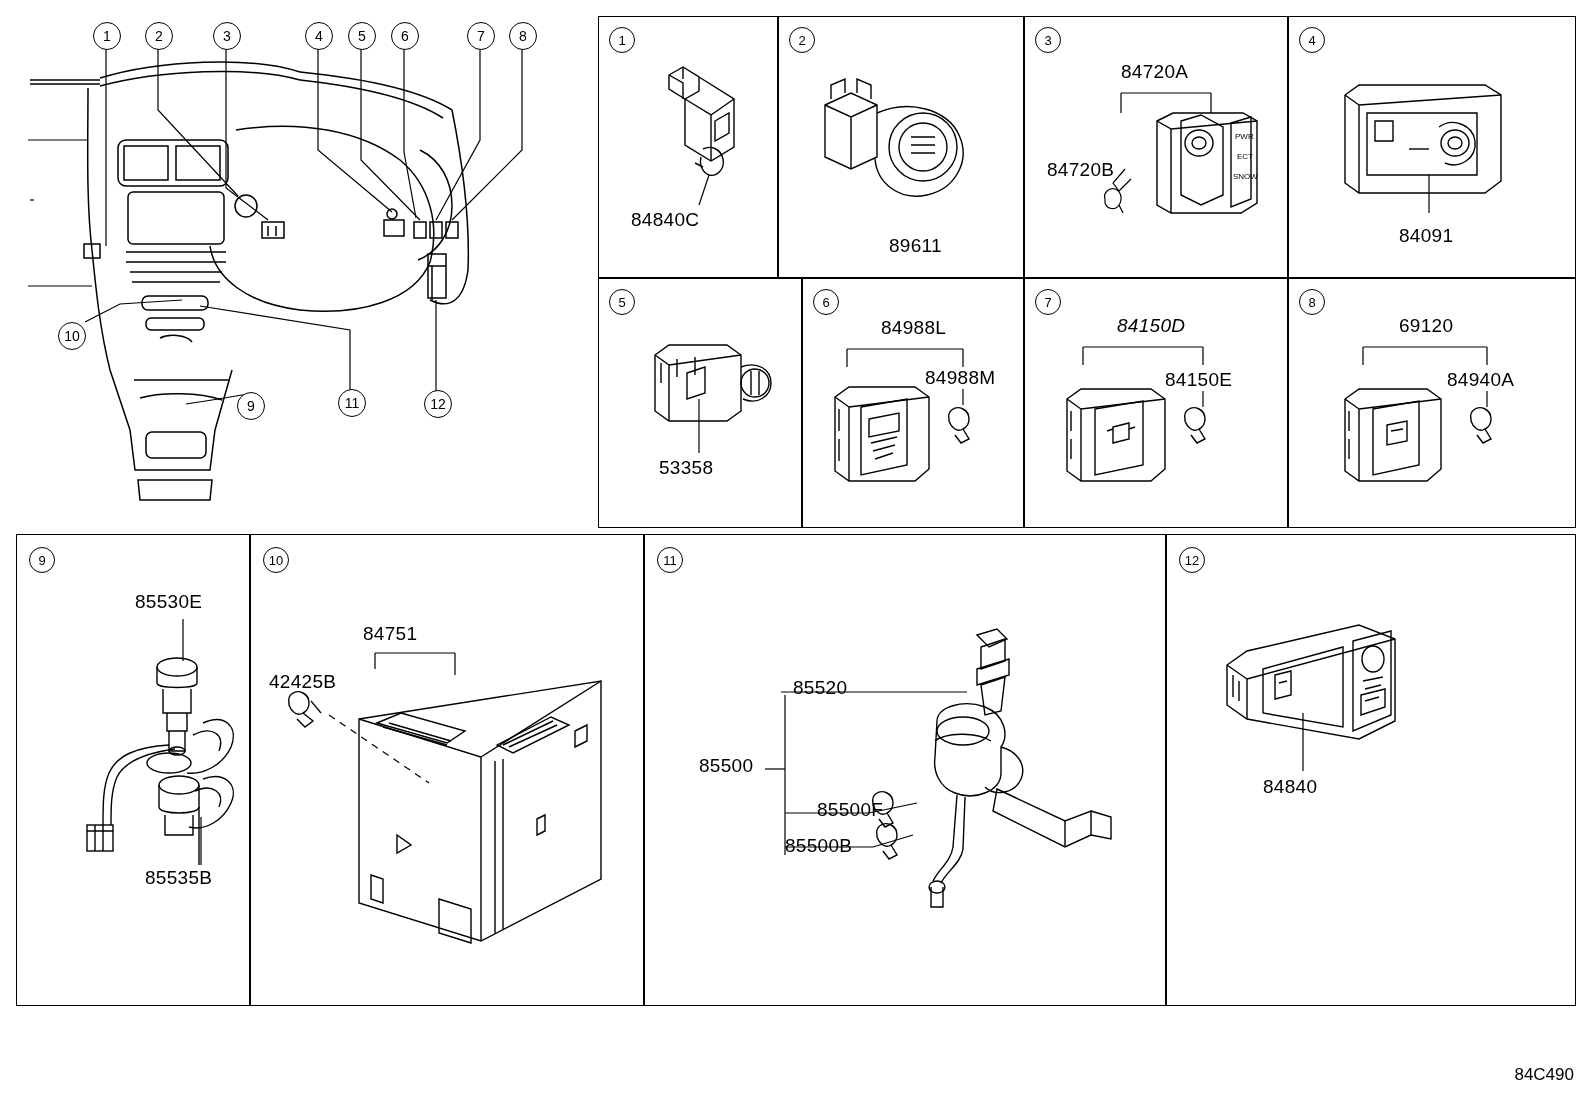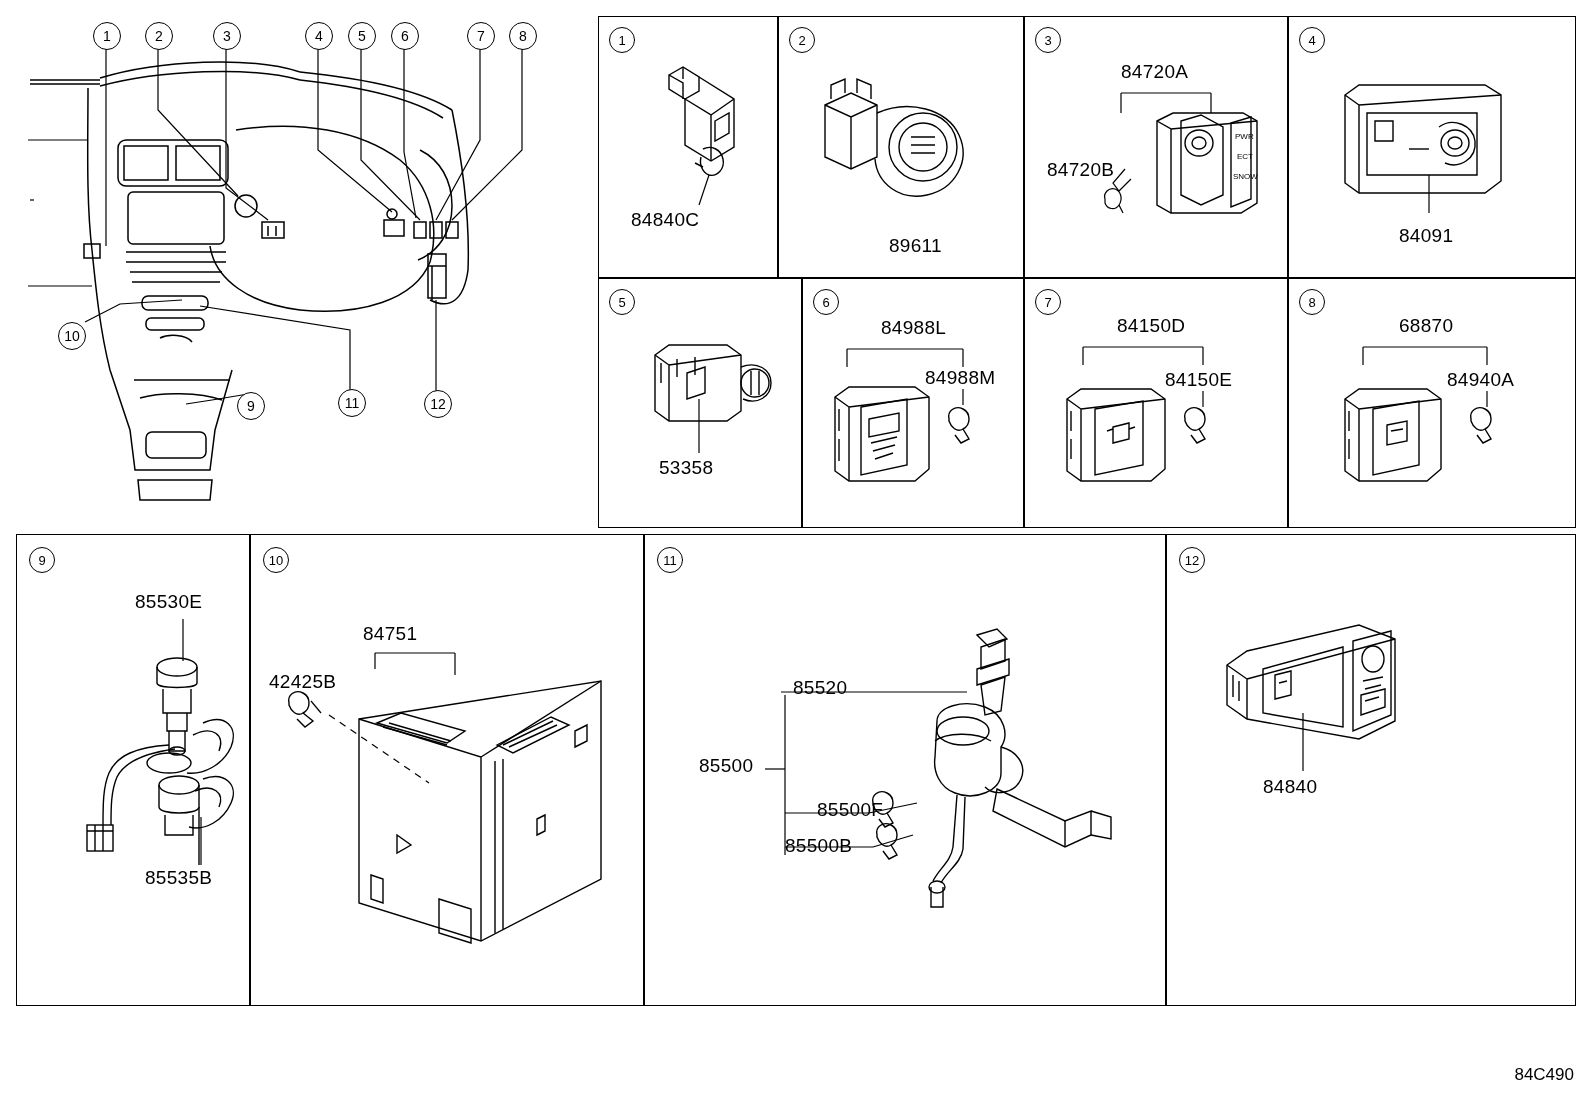--- a/index.html
+++ b/index.html
@@ -270,21 +270,21 @@
         <path d="M146 140 C144 132, 152 126, 160 130 C168 134, 168 146, 160 150 C154 154, 148 148, 146 142 Z"></path>
         <path d="M160 150 L166 160 L158 164 L152 156"></path>
       </g>
     </svg>
   </div>
 
   <div class="cell" style="left:1024px;top:278px;width:264px;height:250px;">
     <div class="callout small" style="left:10px;top:10px;">
         <span>7</span>
       </div>
-    <div class="partno" style="left:92px;top:36px;">84150D</div>
+    <div class="partno" style="left:92px;top:36px;font-style:italic;">84150D</div>
     <div class="partno" style="left:140px;top:90px;">84150E</div>
     <svg width="264" height="250" viewBox="0 0 264 250">
       <g fill="none" stroke="#000" stroke-width="1.2">
         <path d="M58 68 L58 86 M58 68 L178 68 M178 68 L178 86"></path>
         <path d="M178 112 L178 128"></path>
       </g>
       <g fill="none" stroke="#000" stroke-width="1.4">
         <path d="M42 120 L56 110 L126 110 L140 120 L140 190 L126 202 L56 202 L42 192 Z"></path>
         <path d="M42 120 L56 130 L56 202 M56 130 L140 120"></path>
         <path d="M46 132 L46 152 M46 160 L46 180"></path>
@@ -296,21 +296,21 @@
         <path d="M160 140 C158 132, 166 126, 174 130 C182 134, 182 146, 174 150 C168 154, 162 148, 160 142 Z"></path>
         <path d="M174 150 L180 160 L172 164 L166 156"></path>
       </g>
     </svg>
   </div>
 
   <div class="cell" style="left:1288px;top:278px;width:288px;height:250px;">
     <div class="callout small" style="left:10px;top:10px;">
         <span>8</span>
       </div>
-    <div class="partno" style="left:110px;top:36px;">68870</div>
+    <div class="partno" style="left:110px;top:36px;">69120</div>
     <div class="partno" style="left:158px;top:90px;">84940A</div>
     <svg width="288" height="250" viewBox="0 0 288 250">
       <g fill="none" stroke="#000" stroke-width="1.2">
         <path d="M74 68 L74 86 M74 68 L198 68 M198 68 L198 86"></path>
         <path d="M198 112 L198 128"></path>
       </g>
       <g fill="none" stroke="#000" stroke-width="1.4">
         <path d="M56 120 L70 110 L138 110 L152 120 L152 190 L138 202 L70 202 L56 192 Z"></path>
         <path d="M56 120 L70 130 L70 202 M70 130 L152 120"></path>
         <path d="M60 132 L60 152 M60 160 L60 180"></path>

